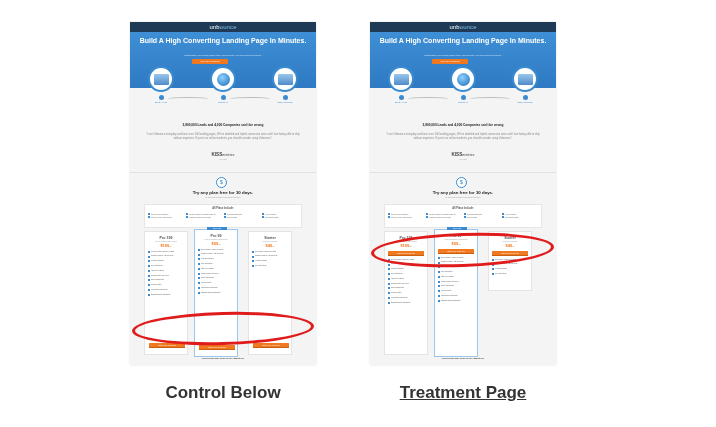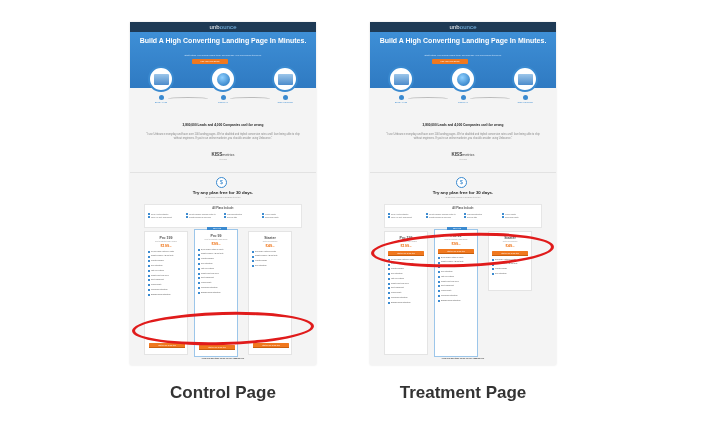--- a/index.html
+++ b/index.html
@@ -63,21 +63,21 @@
   .plan-btn.bottom { position: absolute; left: 4px; bottom: 6px; margin: 0; }
 
   .call { position: absolute; top: 336px; width: 100%; text-align: center; font-size: 1.6px; color: #444; font-weight: bold; }
 
   .ellipse { position: absolute; border: 3px solid #e01b1b; border-radius: 50%; }
   #ellipse-control { left: 132px; top: 312px; width: 182px; height: 33px; transform: rotate(-1.5deg); }
   #ellipse-treatment { left: 371px; top: 233px; width: 183px; height: 34px; transform: rotate(-2deg); }
 
   .label { position: absolute; top: 383px; font-size: 17px; font-weight: bold; color: #333; text-align: center; width: 200px; }
   #label-control { left: 123px; }
-  #label-treatment { left: 363px; }
+  #label-treatment { left: 363px; text-decoration: underline; }
 
   
   #treatment .plans { top: 209px; }
 </style>
 </head>
 <body>
 
 <div class="shot" id="control">
   <div class="topbar">
     <span class="logo"><span>unb</span><span class="b">o</span><span class="b">unce</span></span>
@@ -472,14 +472,14 @@
           <span>Core Integrations</span>
         </div>
     </div>
   </div>
   <div class="call">If you need more traffic call us: Toll Free 1-888-515-9161</div>
 </div>
 
 <div class="ellipse" id="ellipse-control"></div>
 <div class="ellipse" id="ellipse-treatment"></div>
 
-<div class="label" id="label-control">Control Page</div>
+<div class="label" id="label-control">Control Below</div>
 <div class="label" id="label-treatment">Treatment Page</div>
 
 </body></html>

